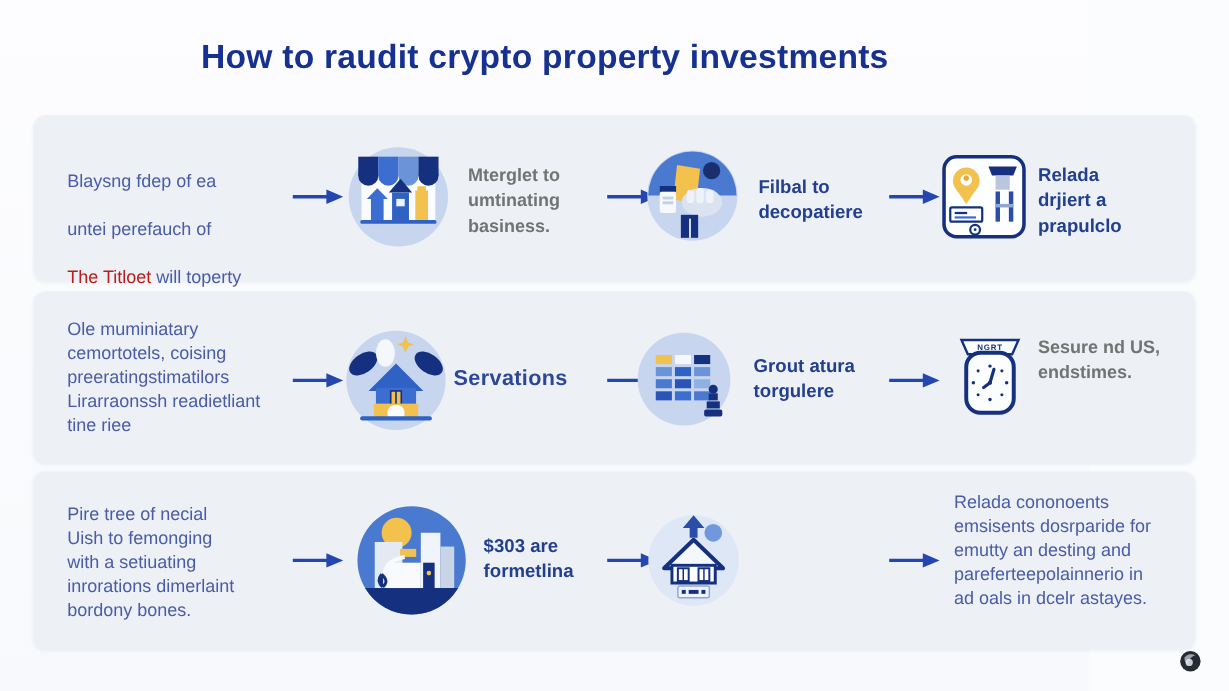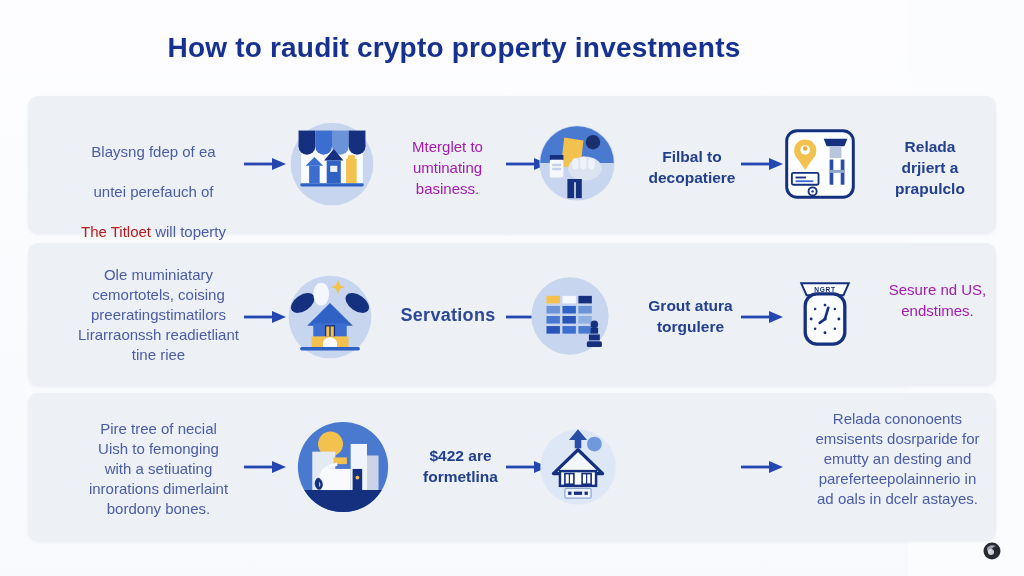--- a/index.html
+++ b/index.html
@@ -1,26 +1,26 @@
 <!DOCTYPE html>
 <html><head>
 <meta charset="utf-8">
 <style>
   html,body{margin:0;padding:0;}
   body{width:1024px;height:576px;background:#fbfcfe;font-family:"Liberation Sans",sans-serif;overflow:hidden;}
   .canvas{position:relative;width:908px;height:576px;background:linear-gradient(180deg,#fdfdff 0%,#f7f9fc 100%);}
   .title{position:absolute;top:32px;left:0;width:100%;text-align:center;font-size:28px;font-weight:700;color:#16318f;margin:0;letter-spacing:.2px;}
-  .card{position:absolute;left:28px;width:968px;background:#edf0f5;border-radius:10px;box-shadow:0 1px 3px rgba(30,50,100,.06);text-align:center;}
+  .card{position:absolute;left:28px;width:968px;background:#edf0f5;border-radius:10px;box-shadow:0 1px 3px rgba(30,50,100,.06);}
   #row1{top:96px;height:138px;}
   #row2{top:243px;height:143px;}
   #row3{top:393px;height:148px;}
   .abs{position:absolute;}
   .ltext{font-size:15px;line-height:20px;color:#4a5ca6;white-space:pre-line;}
   .gold{color:#b91c1c;}
-  .cap{font-size:15px;line-height:21px;color:#a21caf;white-space:pre-line;font-weight:400;}
+  .cap{font-size:15px;line-height:21px;color:#737373;white-space:pre-line;font-weight:700;}
   .cap.bold{font-weight:700;color:#23408f;font-size:15.5px;}
   .cap.big{font-size:18px;font-weight:700;color:#2c4796;letter-spacing:.3px;}
   .arrow-svg{display:block;width:44px;height:16px;}
   svg{display:block;}
 </style>
 </head>
 <body>
 
 <div class="canvas">
 
@@ -248,21 +248,21 @@
         <path d="M9.6,74 A47,47 0 0 0 90.4,74 Z" fill="#15307e"></path>
         <rect x="28" y="52" width="30" height="22" fill="#f8fafd"></rect>
         <rect x="60" y="52" width="10" height="22" fill="#15307e"></rect>
         <circle cx="65" cy="61" r="2" fill="#f2c14e"></circle>
         <rect x="40" y="40" width="14" height="7" fill="#f2c14e"></rect>
         <path d="M44,47 q-14,2 -18,14" stroke="#f8fafd" stroke-width="3.5" fill="none"></path>
         <path d="M24,62 q-5,6 1,11 M24,62 q7,6 1,11 M24,62 v11" stroke="#15307e" stroke-width="2.5" fill="none"></path>
       </svg>
     </div>
 
-    <div class="abs cap bold" style="left:375px;top:52px;width:115px;">$422 are
+    <div class="abs cap bold" style="left:375px;top:52px;width:115px;">$303 are
 formetlina</div>
 
     <div class="abs" style="left:477px;top:66px;">
       <svg class="arrow-svg" viewBox="0 0 44 16">
           <line x1="1" y1="8" x2="30" y2="8" stroke="#2446b0" stroke-width="2.8"></line>
           <polygon points="29,2 43,8 29,14" fill="#2446b0"></polygon>
         </svg>
     </div>
 
     <div class="abs" style="left:509px;top:33px;">

